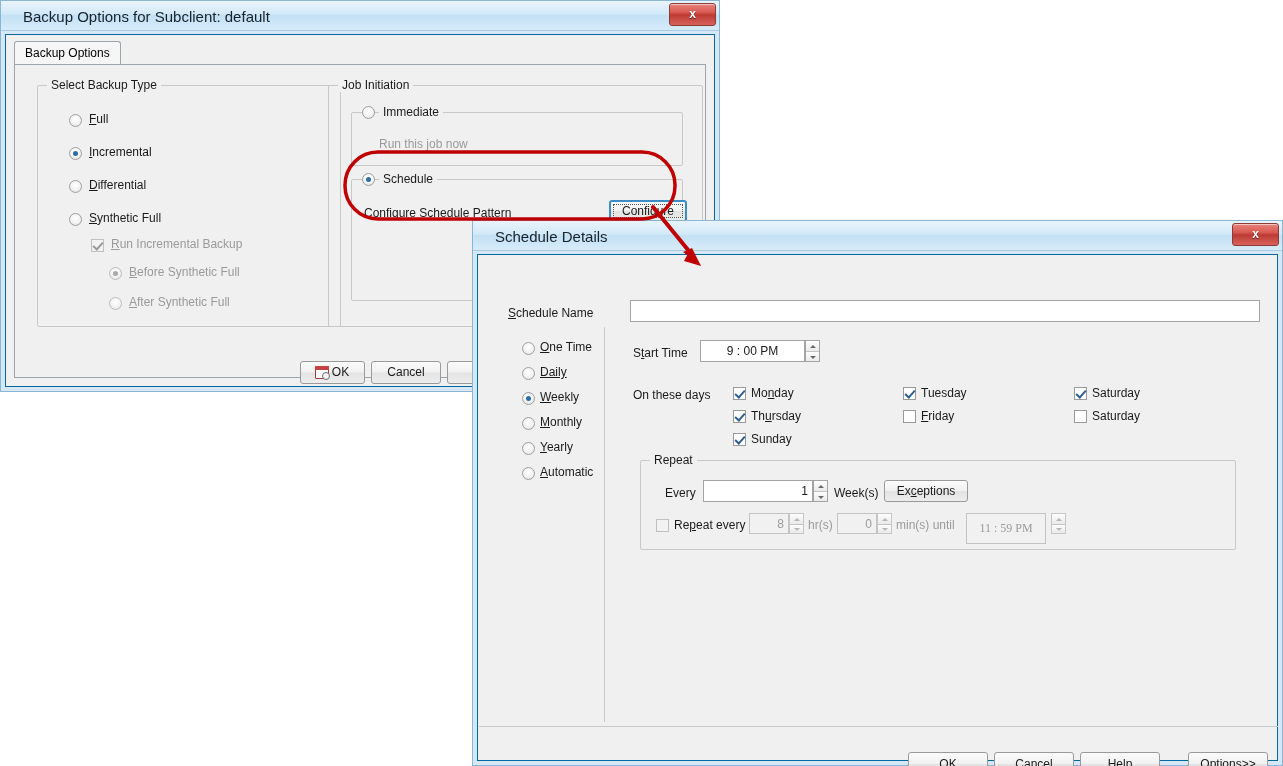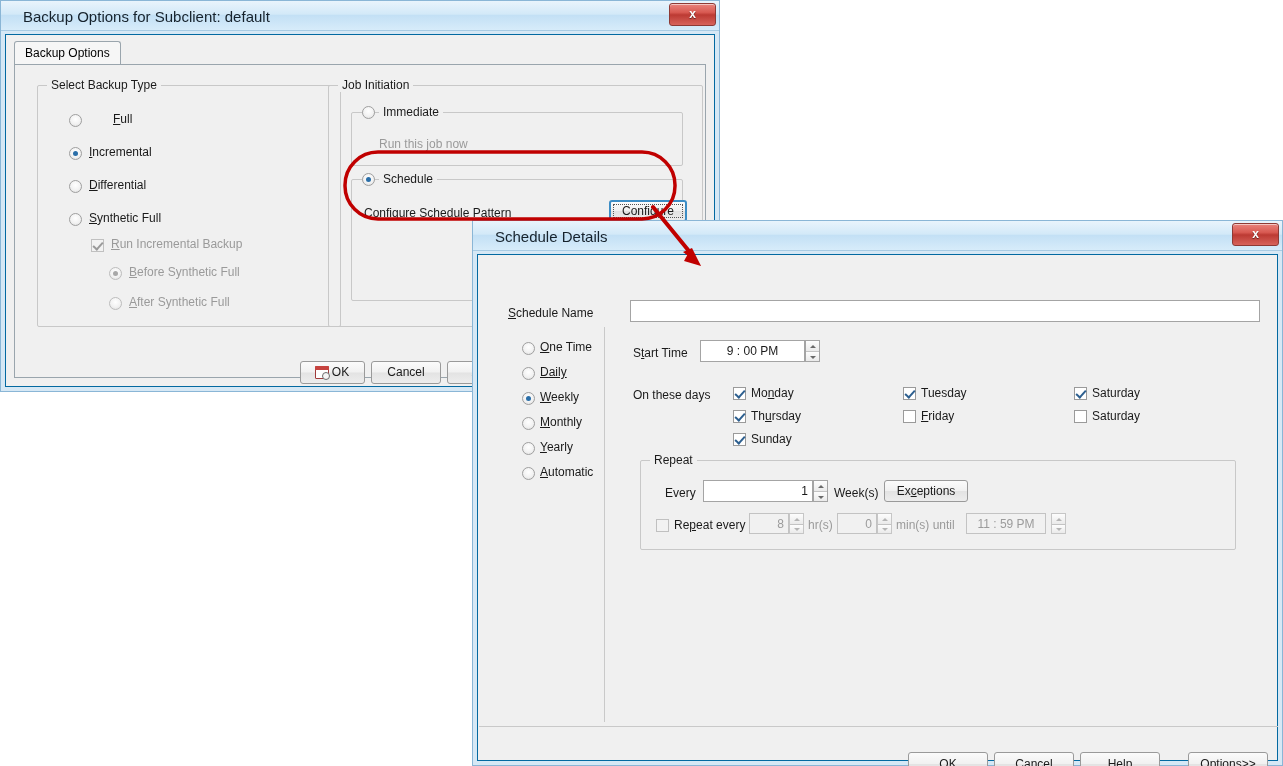--- a/index.html
+++ b/index.html
@@ -266,21 +266,21 @@
       <div class="tabstrip">
         <div class="tab">Backup Options</div>
       </div>
 
       <div class="tab-page">
 
         <div class="groupbox" style="left:22px; top:20px; width:271px; height:240px;padding-left:31px;">
           <div class="gb-title">Select Backup Type</div>
 
           <div class="radio" style="left:31px; top:28px;"></div>
-          <div class="lbl" style="left:51px; top:26px;margin-left:24px;">
+          <div class="lbl" style="left:51px; top:26px;">
             <span class="uline">F</span>ull
           </div>
 
           <div class="radio checked" style="left:31px; top:61px;"></div>
           <div class="lbl" style="left:51px; top:59px;">
             <span class="uline">I</span>ncremental
           </div>
 
           <div class="radio" style="left:31px; top:94px;"></div>
           <div class="lbl" style="left:51px; top:92px;">
@@ -430,21 +430,21 @@
           <div class="half up"></div>
           <div class="half down"></div>
         </div>
         <div class="lbl dim" style="left:167px; top:57px;">hr(s)</div>
         <input class="tinput right dim" type="text" style="left: 196px; top: 52px; width: 40px; height: 21px;" value="0">
         <div class="spin dim" style="left:236px; top:52px; height:21px;">
           <div class="half up"></div>
           <div class="half down"></div>
         </div>
         <div class="lbl dim" style="left:255px; top:57px;">min(s) until</div>
-        <input class="tinput center dim" type="text" style="left: 325px; top: 52px; width: 80px; height: 21px;" value="11 : 59 PM">
+        <input class="tinput center dim" type="text" style="left: 325px; top: 52px; width: 80px; height: 31px; font-family: Liberation Serif, serif;" value="11 : 59 PM">
         <div class="spin dim" style="left:410px; top:52px; height:21px;">
           <div class="half up"></div>
           <div class="half down"></div>
         </div>
       </div>
 
       <div class="hdivider" style="left:1px; right:1px; top:471px; width:799px;"></div>
 
       <div class="btn" style="left:430px; top:497px; width:80px; height:24px; line-height:22px;">OK</div>
       <div class="btn" style="left:516px; top:497px; width:80px; height:24px; line-height:22px;">Cancel</div>

